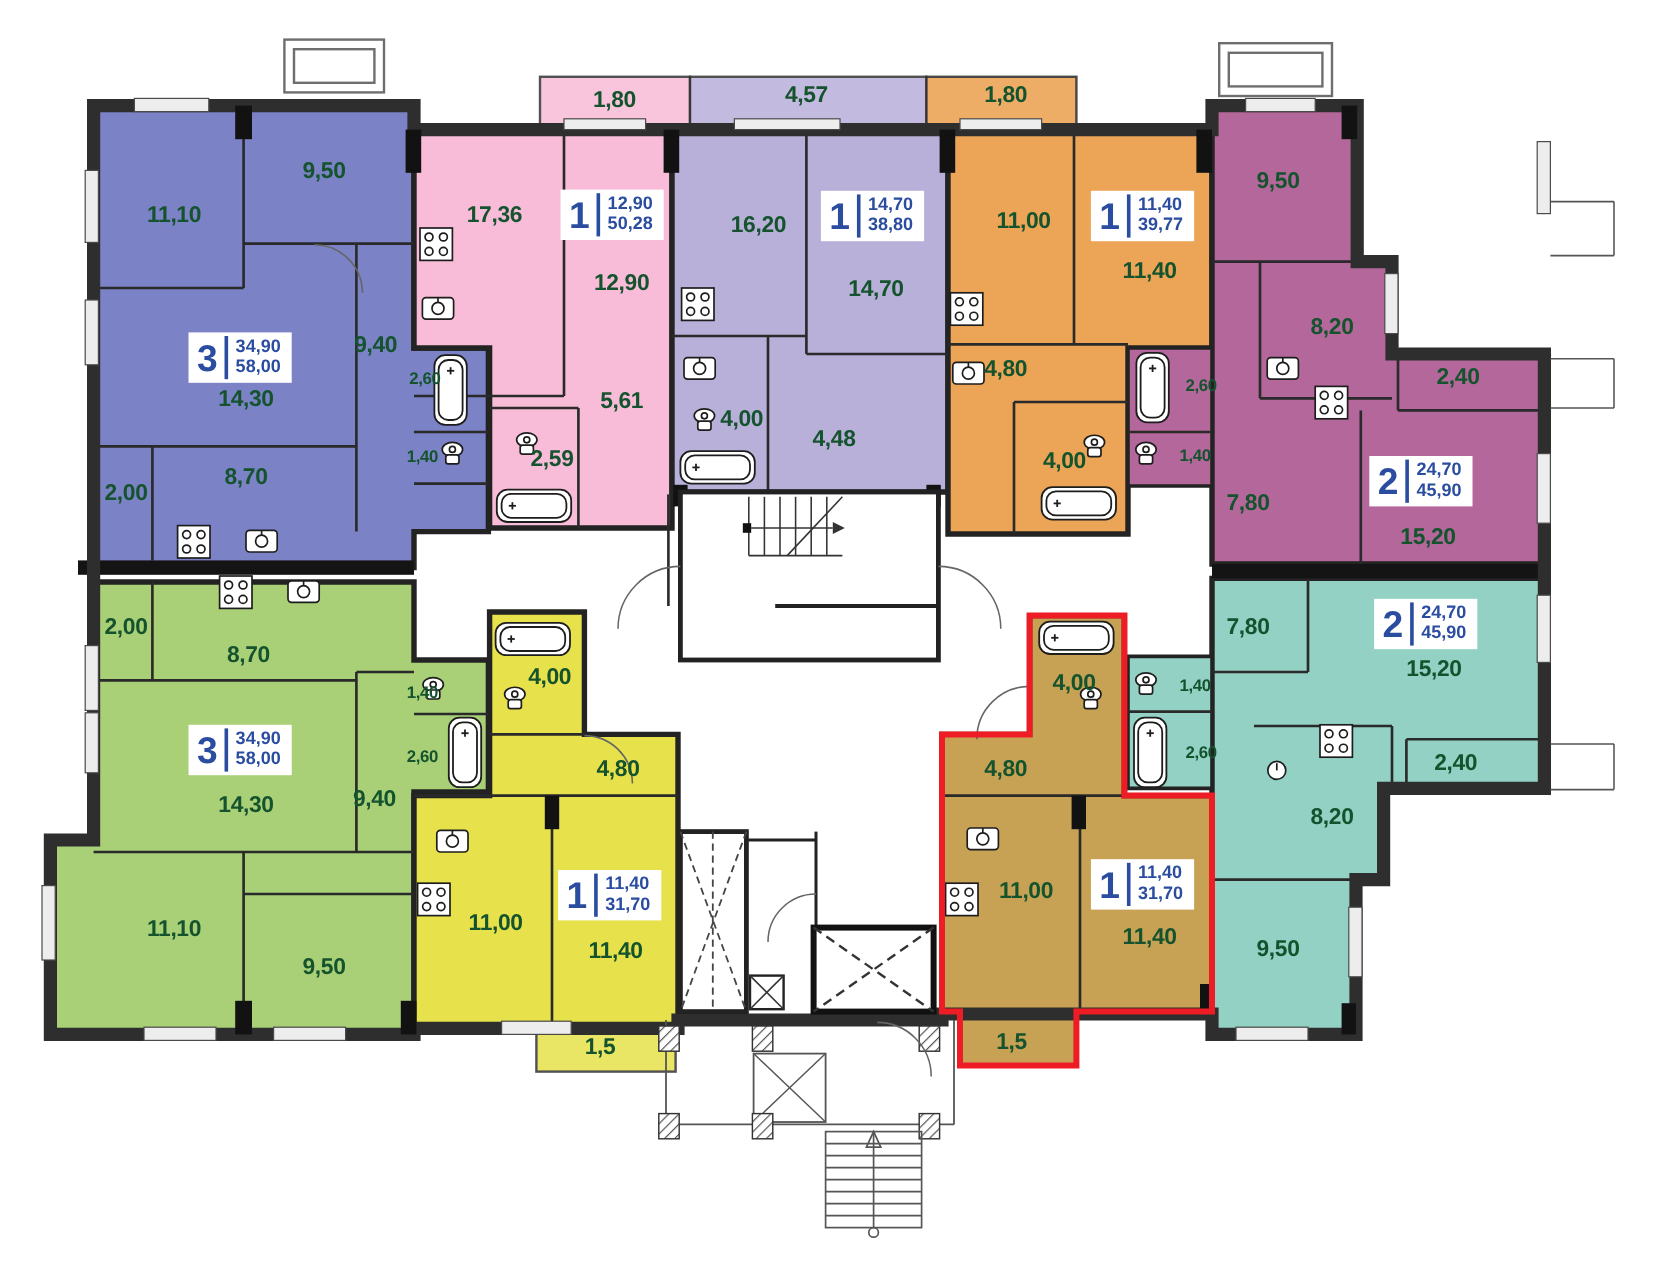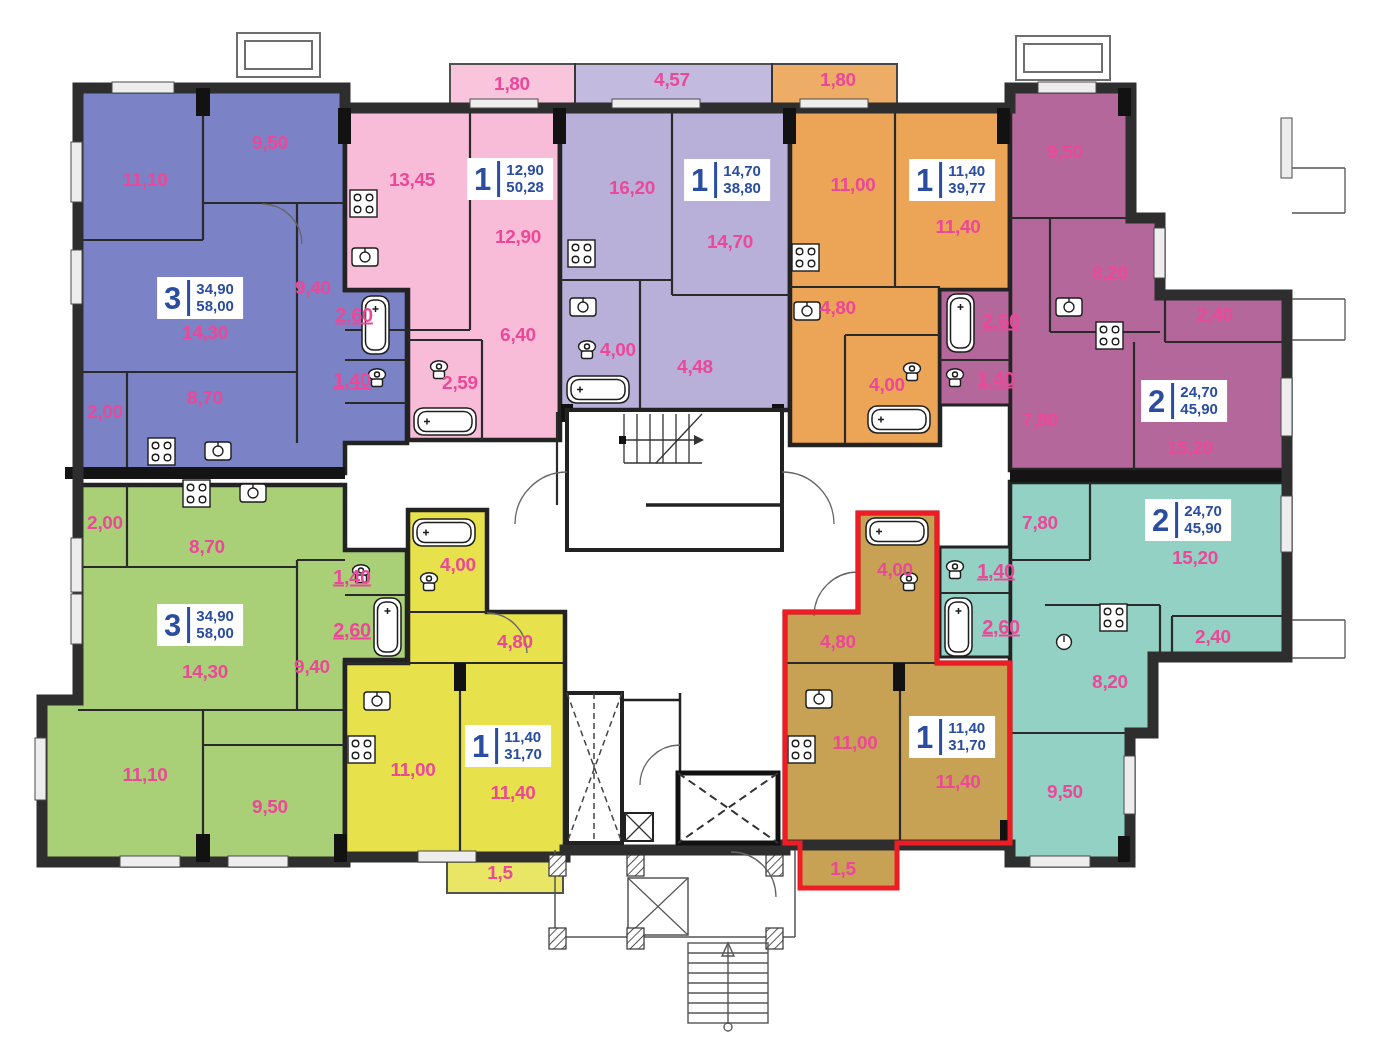--- a/index.html
+++ b/index.html
@@ -1,20 +1,20 @@
 <!DOCTYPE html>
 <html><head>
 <meta charset="utf-8">
 <style>
   html,body{margin:0;padding:0;background:#fff;}
   body{width:1385px;height:1052px;position:relative;font-family:"Liberation Sans",sans-serif;overflow:hidden;}
   .stage{position:absolute;left:0;top:0;width:1385px;height:1052px;}
   .lbl{position:absolute;transform:translate(-50%,-50%);font-weight:bold;font-size:19px;
-       color:#ec4899;letter-spacing:-0.3px;white-space:nowrap;pointer-events:none;}
-  .lbl.sm{font-size:20px;text-decoration:underline;}
+       color:#14532d;letter-spacing:-0.3px;white-space:nowrap;pointer-events:none;}
+  .lbl.sm{font-size:14px;}
   .badge{position:absolute;transform:translate(-50%,-50%);background:#ffffff;display:flex;
          align-items:center;gap:6px;padding:3px 9px 3px 7px;}
   .badge .num{font-size:31px;font-weight:bold;color:#2b4da0;line-height:1;}
   .badge .bar{width:3px;height:36px;background:#2b4da0;}
   .badge .areas{display:flex;flex-direction:column;font-size:15px;font-weight:bold;
                 color:#2b4da0;line-height:1.12;}
 </style>
 </head>
 <body>
 
@@ -267,23 +267,23 @@
 <div class="lbl" style="left:145px;top:180px">11,10</div>
 <div class="lbl" style="left:270px;top:143px">9,50</div>
 <div class="lbl" style="left:205px;top:333px">14,30</div>
 <div class="lbl" style="left:313px;top:288px">9,40</div>
 <div class="lbl" style="left:205px;top:398px">8,70</div>
 <div class="lbl" style="left:105px;top:412px">2,00</div>
 <div class="lbl sm" style="left:354px;top:315px">2,60</div>
 <div class="lbl sm" style="left:352px;top:380px">1,40</div>
 
 <div class="lbl" style="left:512px;top:84px">1,80</div>
-<div class="lbl" style="left:412px;top:180px">13,45</div>
+<div class="lbl" style="left:412px;top:180px">17,36</div>
 <div class="lbl" style="left:518px;top:237px">12,90</div>
-<div class="lbl" style="left:518px;top:335px">6,40</div>
+<div class="lbl" style="left:518px;top:335px">5,61</div>
 <div class="lbl" style="left:460px;top:383px">2,59</div>
 
 <div class="lbl" style="left:672px;top:80px">4,57</div>
 <div class="lbl" style="left:632px;top:188px">16,20</div>
 <div class="lbl" style="left:730px;top:242px">14,70</div>
 <div class="lbl" style="left:618px;top:350px">4,00</div>
 <div class="lbl" style="left:695px;top:367px">4,48</div>
 
 <div class="lbl" style="left:838px;top:80px">1,80</div>
 <div class="lbl" style="left:853px;top:185px">11,00</div>

